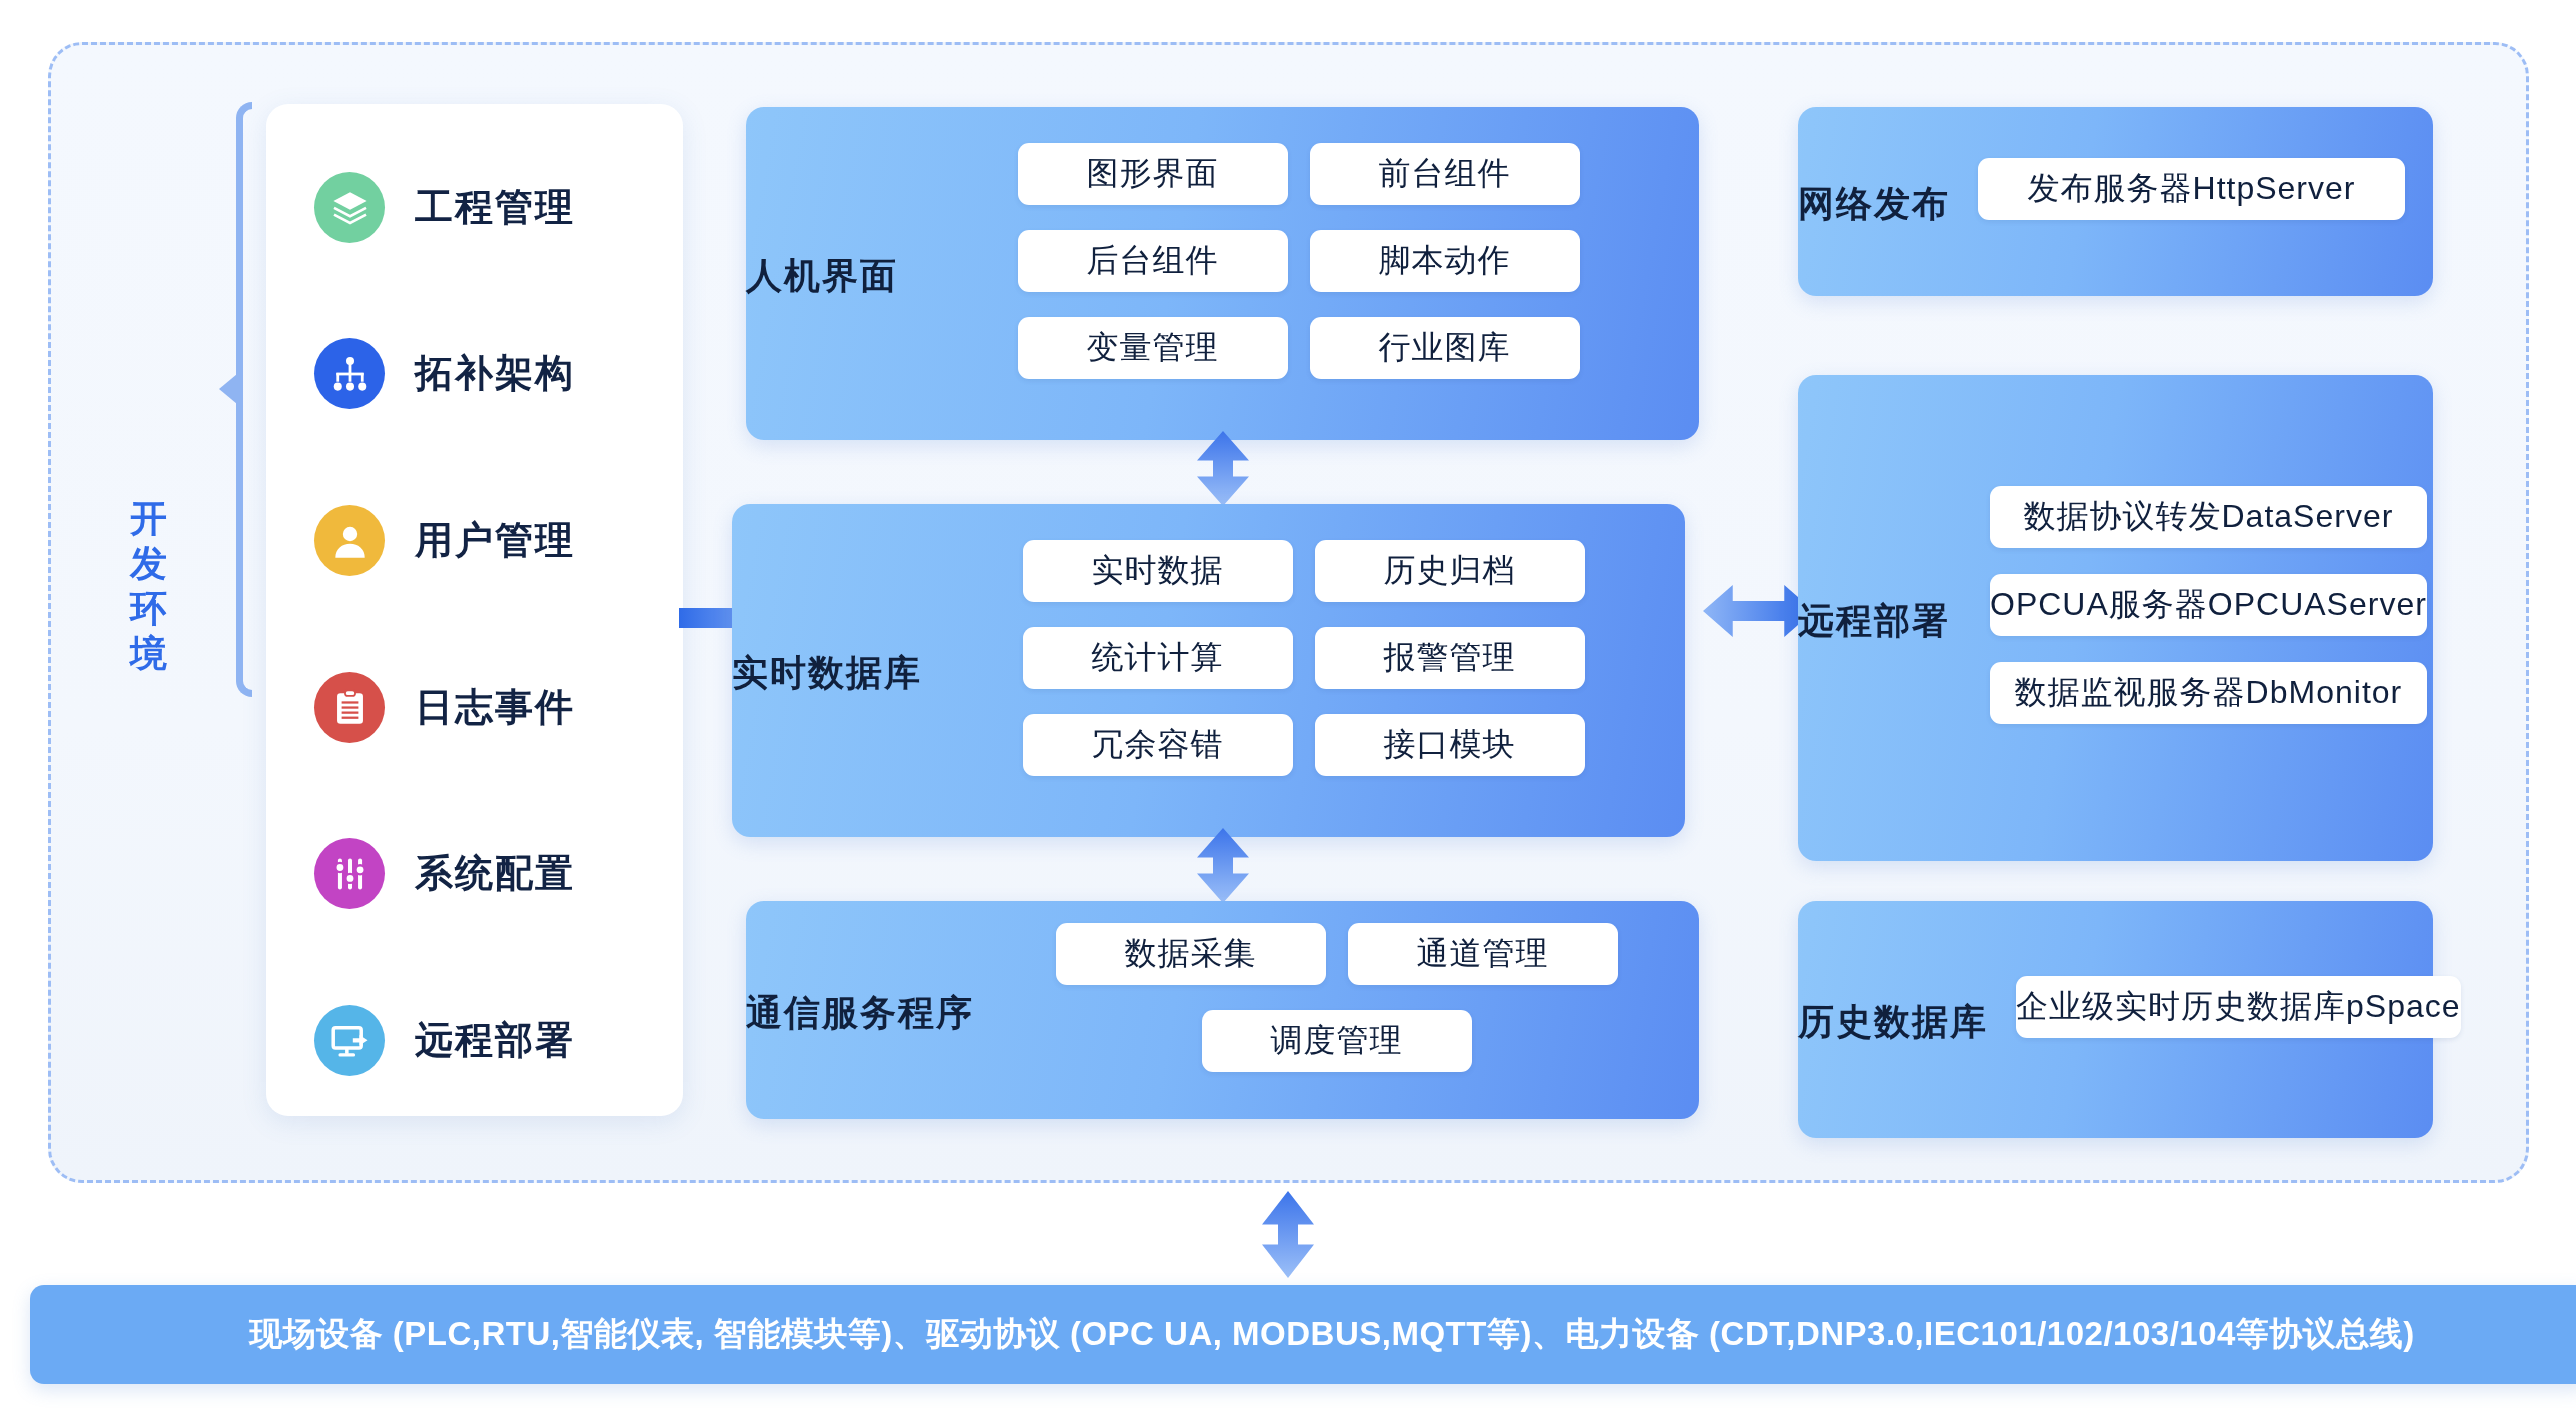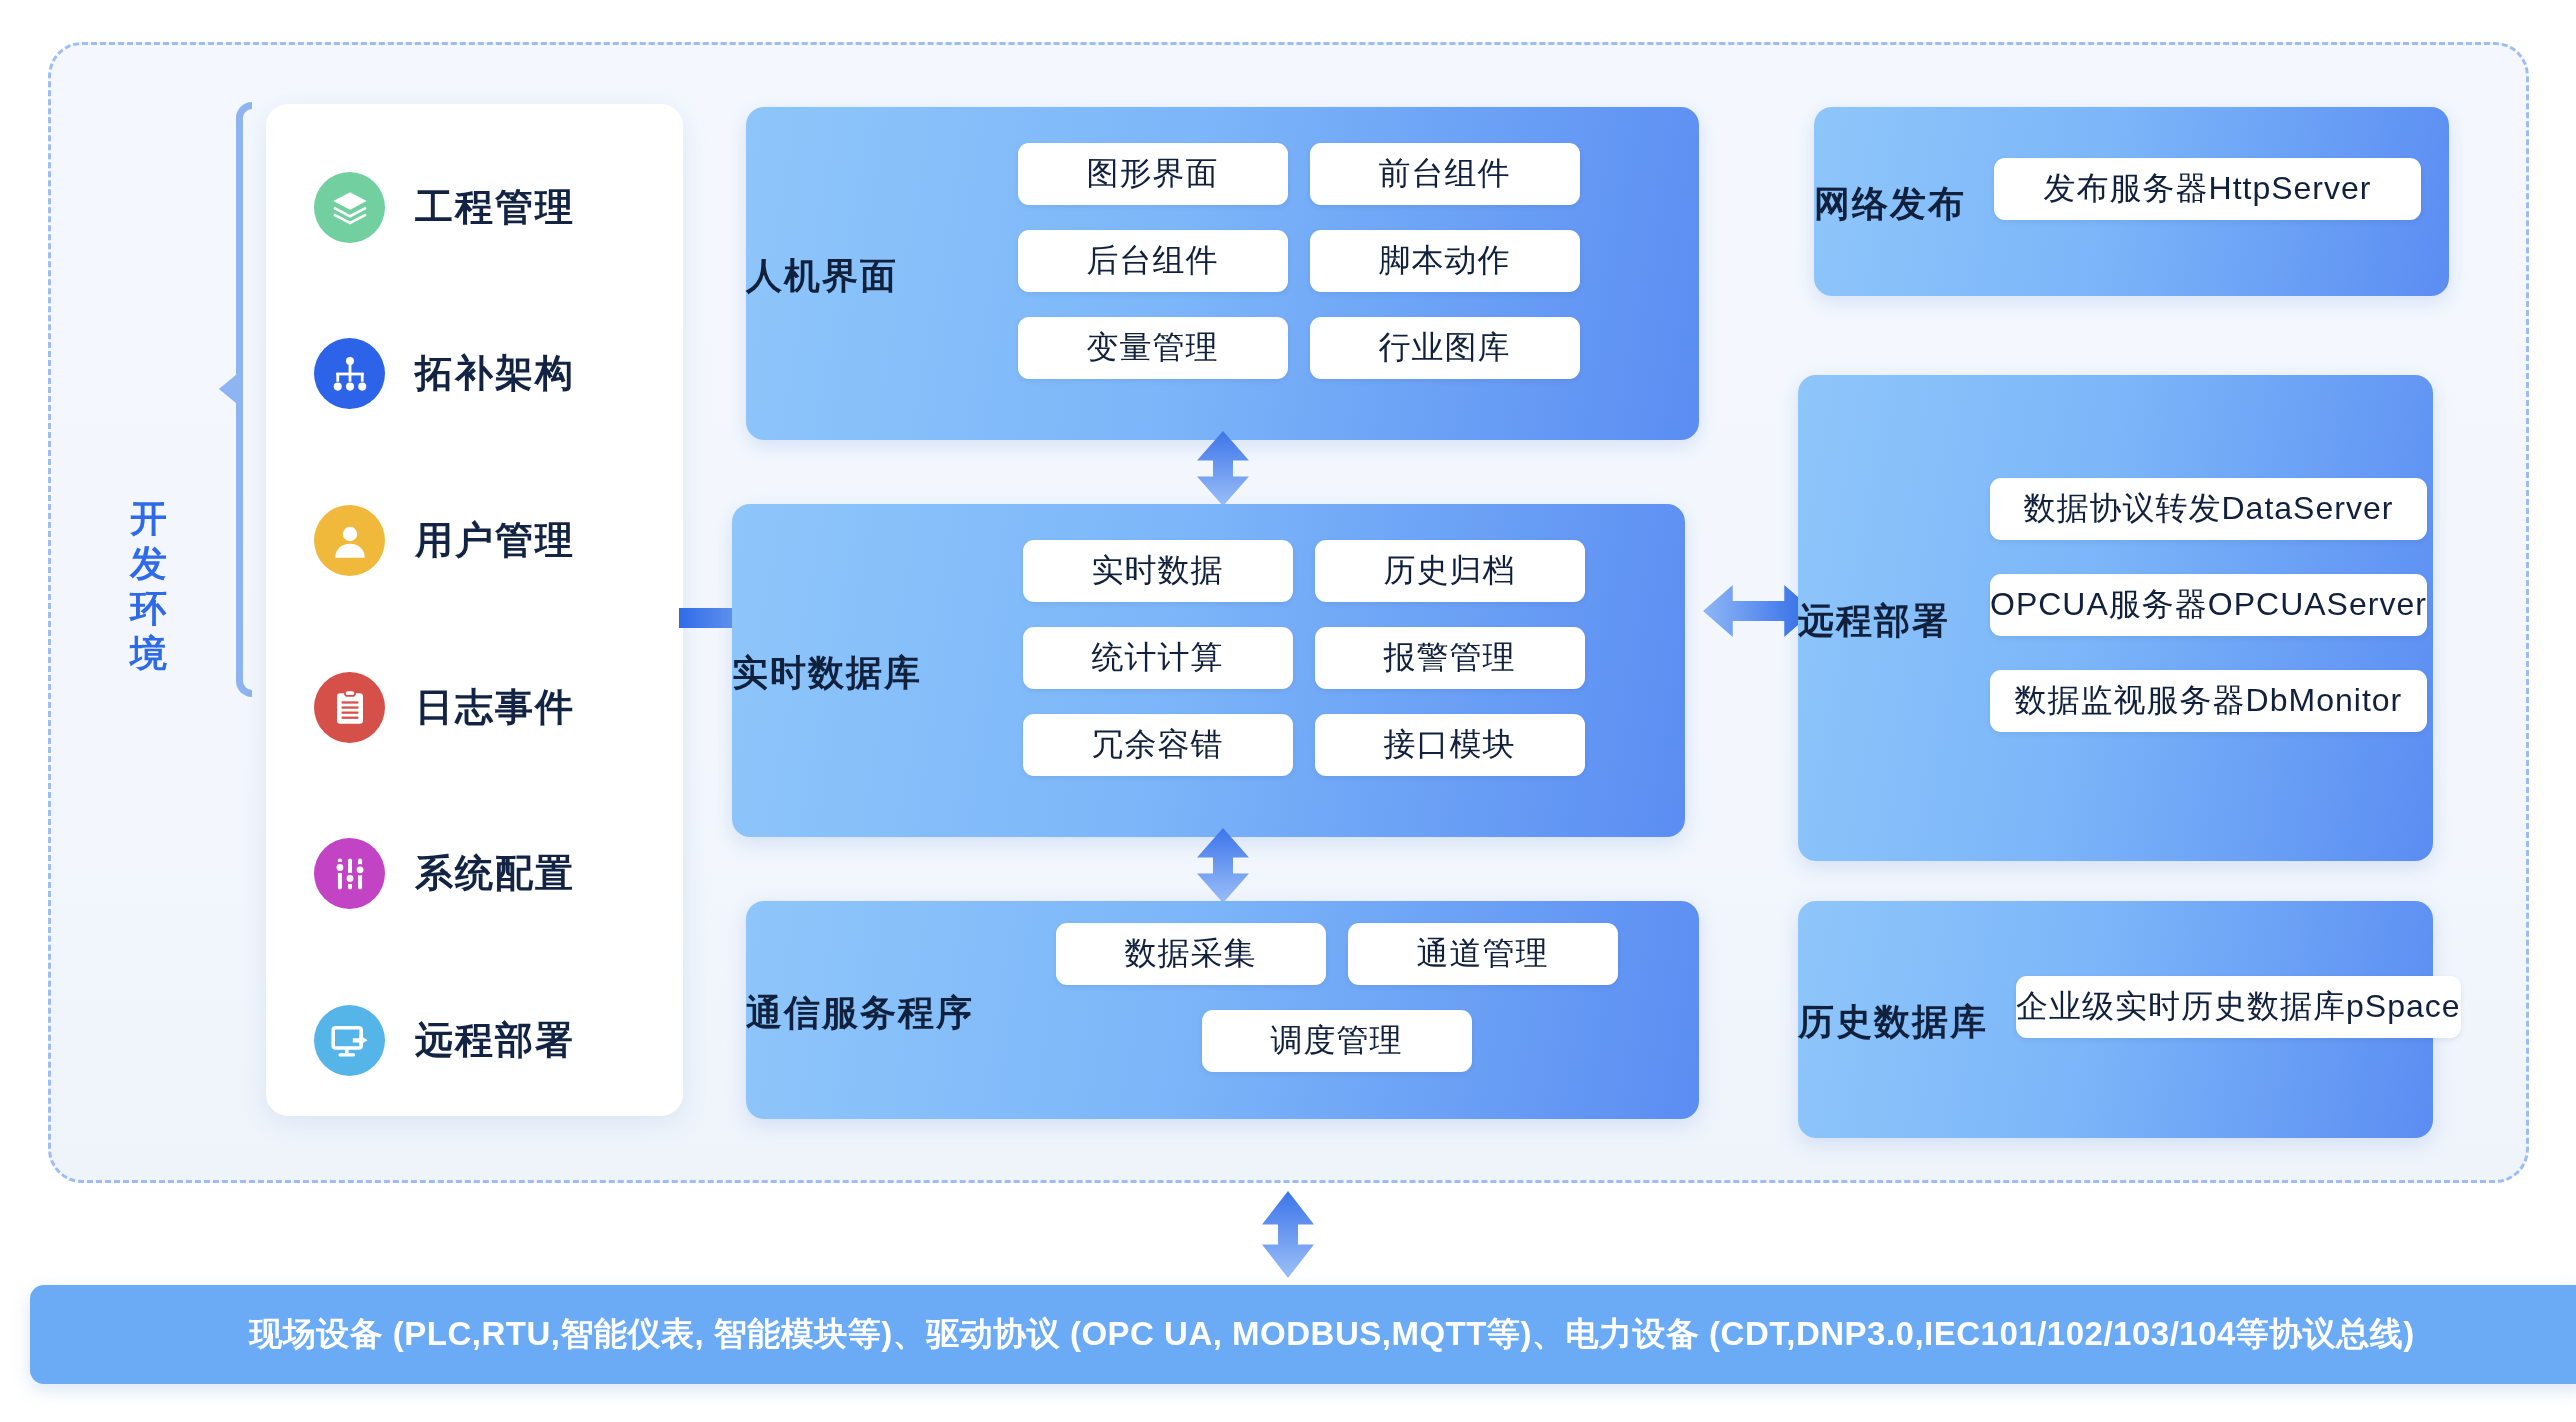--- a/index.html
+++ b/index.html
@@ -370,30 +370,30 @@
       <defs>
           <linearGradient id="gH2" x1="0" y1="0" x2="1" y2="0">
         <stop offset="0%" stop-color="#8FB6F6"></stop>
             <stop offset="100%" stop-color="#2F6BE8"></stop>
       </linearGradient>
         </defs>
       <path d="M0 28 L30 2 L30 18 L82 18 L82 2 L112 28 L82 54 L82 38 L30 38 L30 54 Z" fill="url(#gH2)"></path>
     </svg>
   </div>
 
-  <div class="panel" style="left:1798px; top:107px; width:635px; height:189px;margin-left:16px;">
+  <div class="panel" style="left:1798px; top:107px; width:635px; height:189px;">
     <div class="panel-title">网络发布</div>
     <div class="chip-grid">
       <div class="chip full">发布服务器HttpServer</div>
     </div>
   </div>
 
   <div class="panel" style="left:1798px; top:375px; width:635px; height:486px;">
     <div class="panel-title">远程部署</div>
-    <div class="chip-grid" style="gap:34px 22px;padding-left:40px;">
+    <div class="chip-grid" style="gap:26px 22px;padding-left:40px;">
       <div class="chip full">数据协议转发DataServer</div>
       <div class="chip full">OPCUA服务器OPCUAServer</div>
       <div class="chip full">数据监视服务器DbMonitor</div>
     </div>
   </div>
 
   <div class="panel" style="left:1798px; top:901px; width:635px; height:237px;">
     <div class="panel-title">历史数据库</div>
     <div class="chip-grid">
       <div class="chip full">企业级实时历史数据库pSpace</div>

